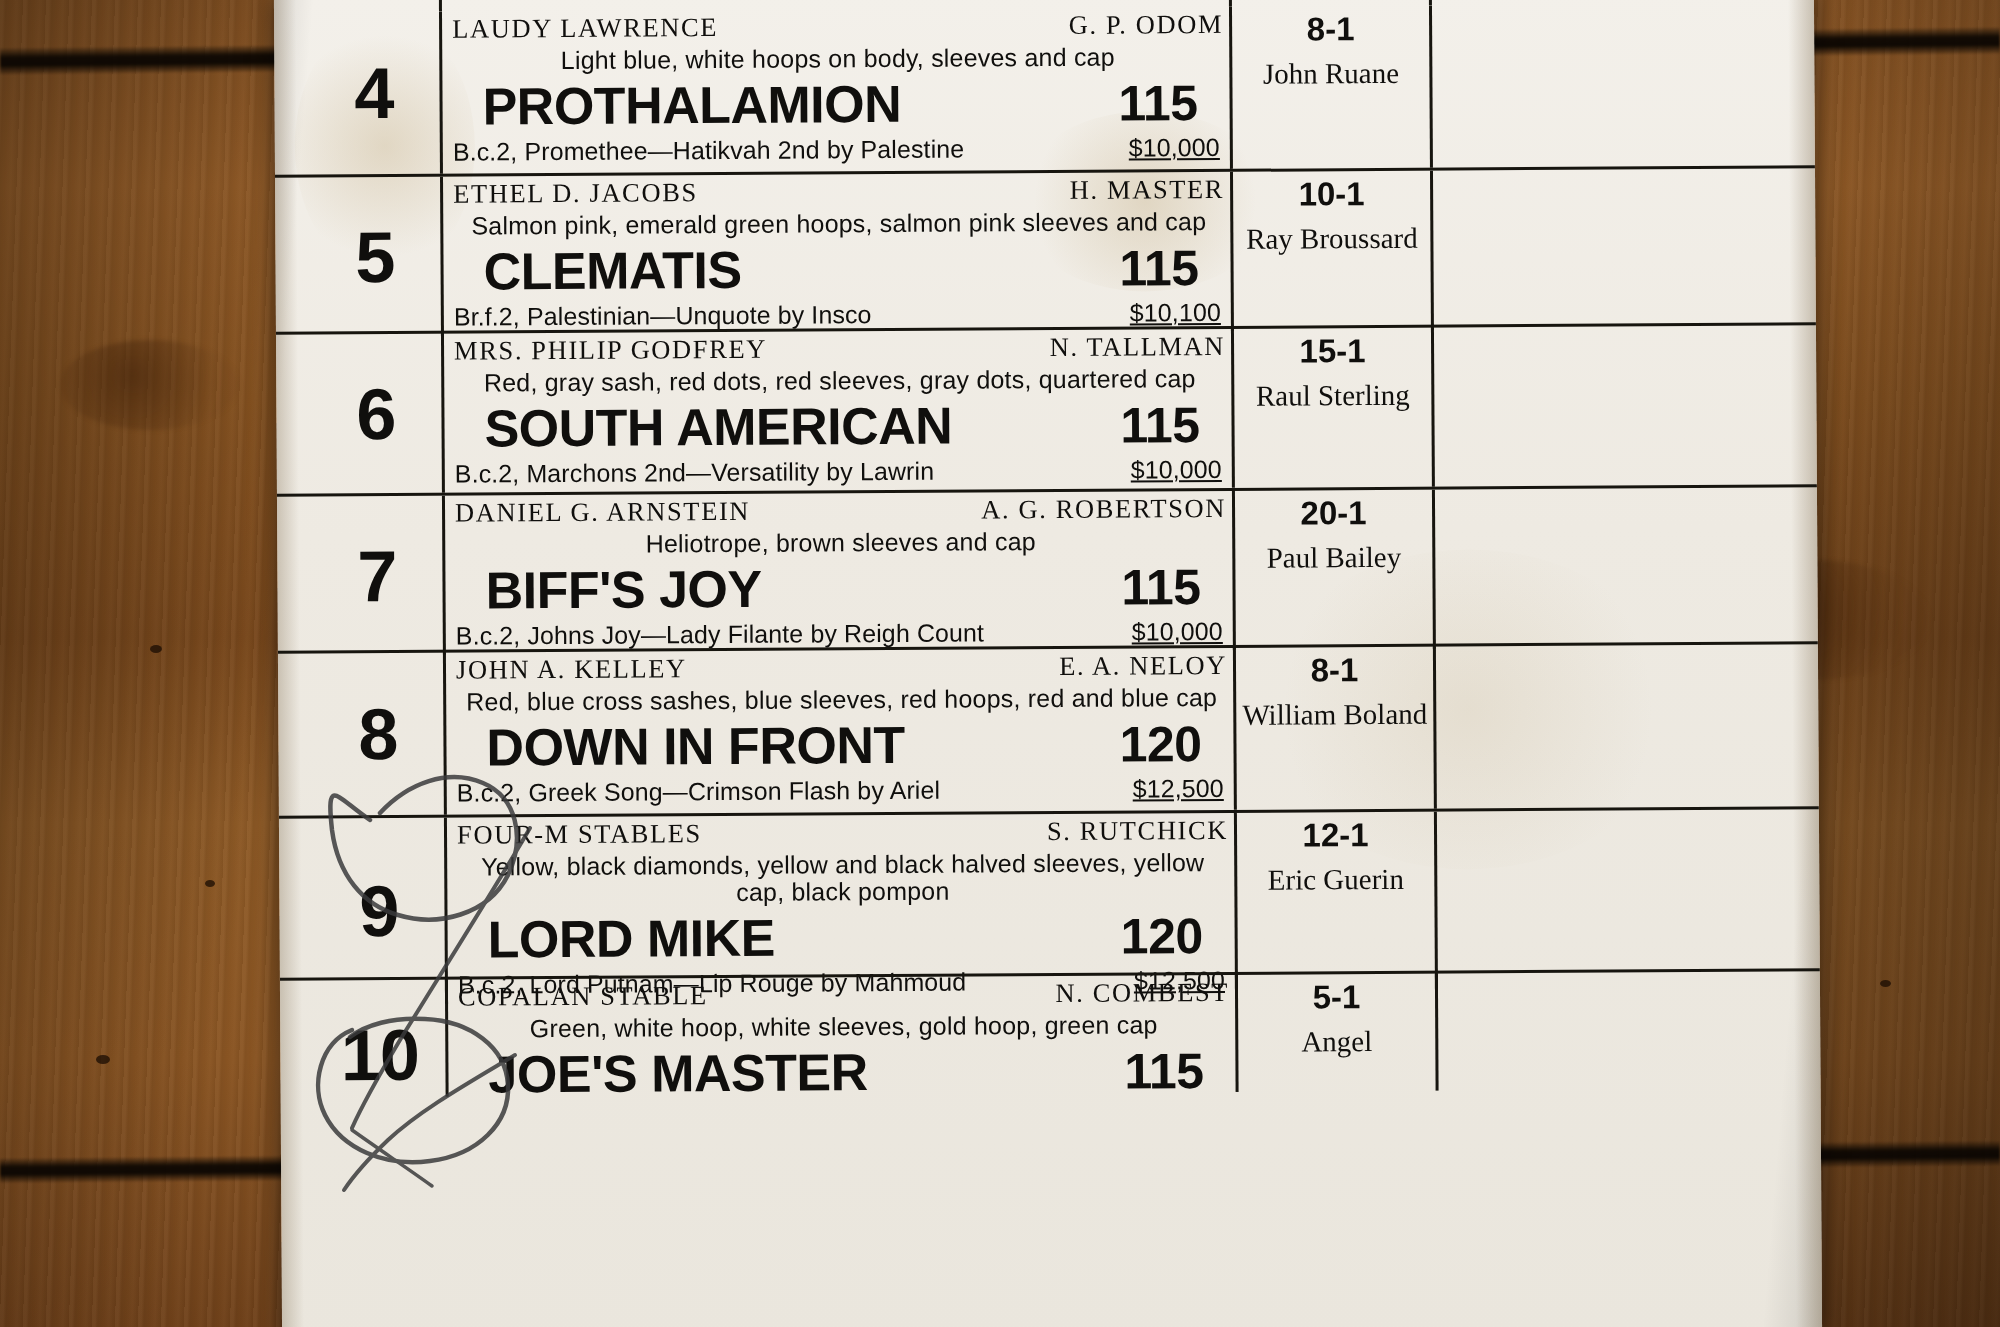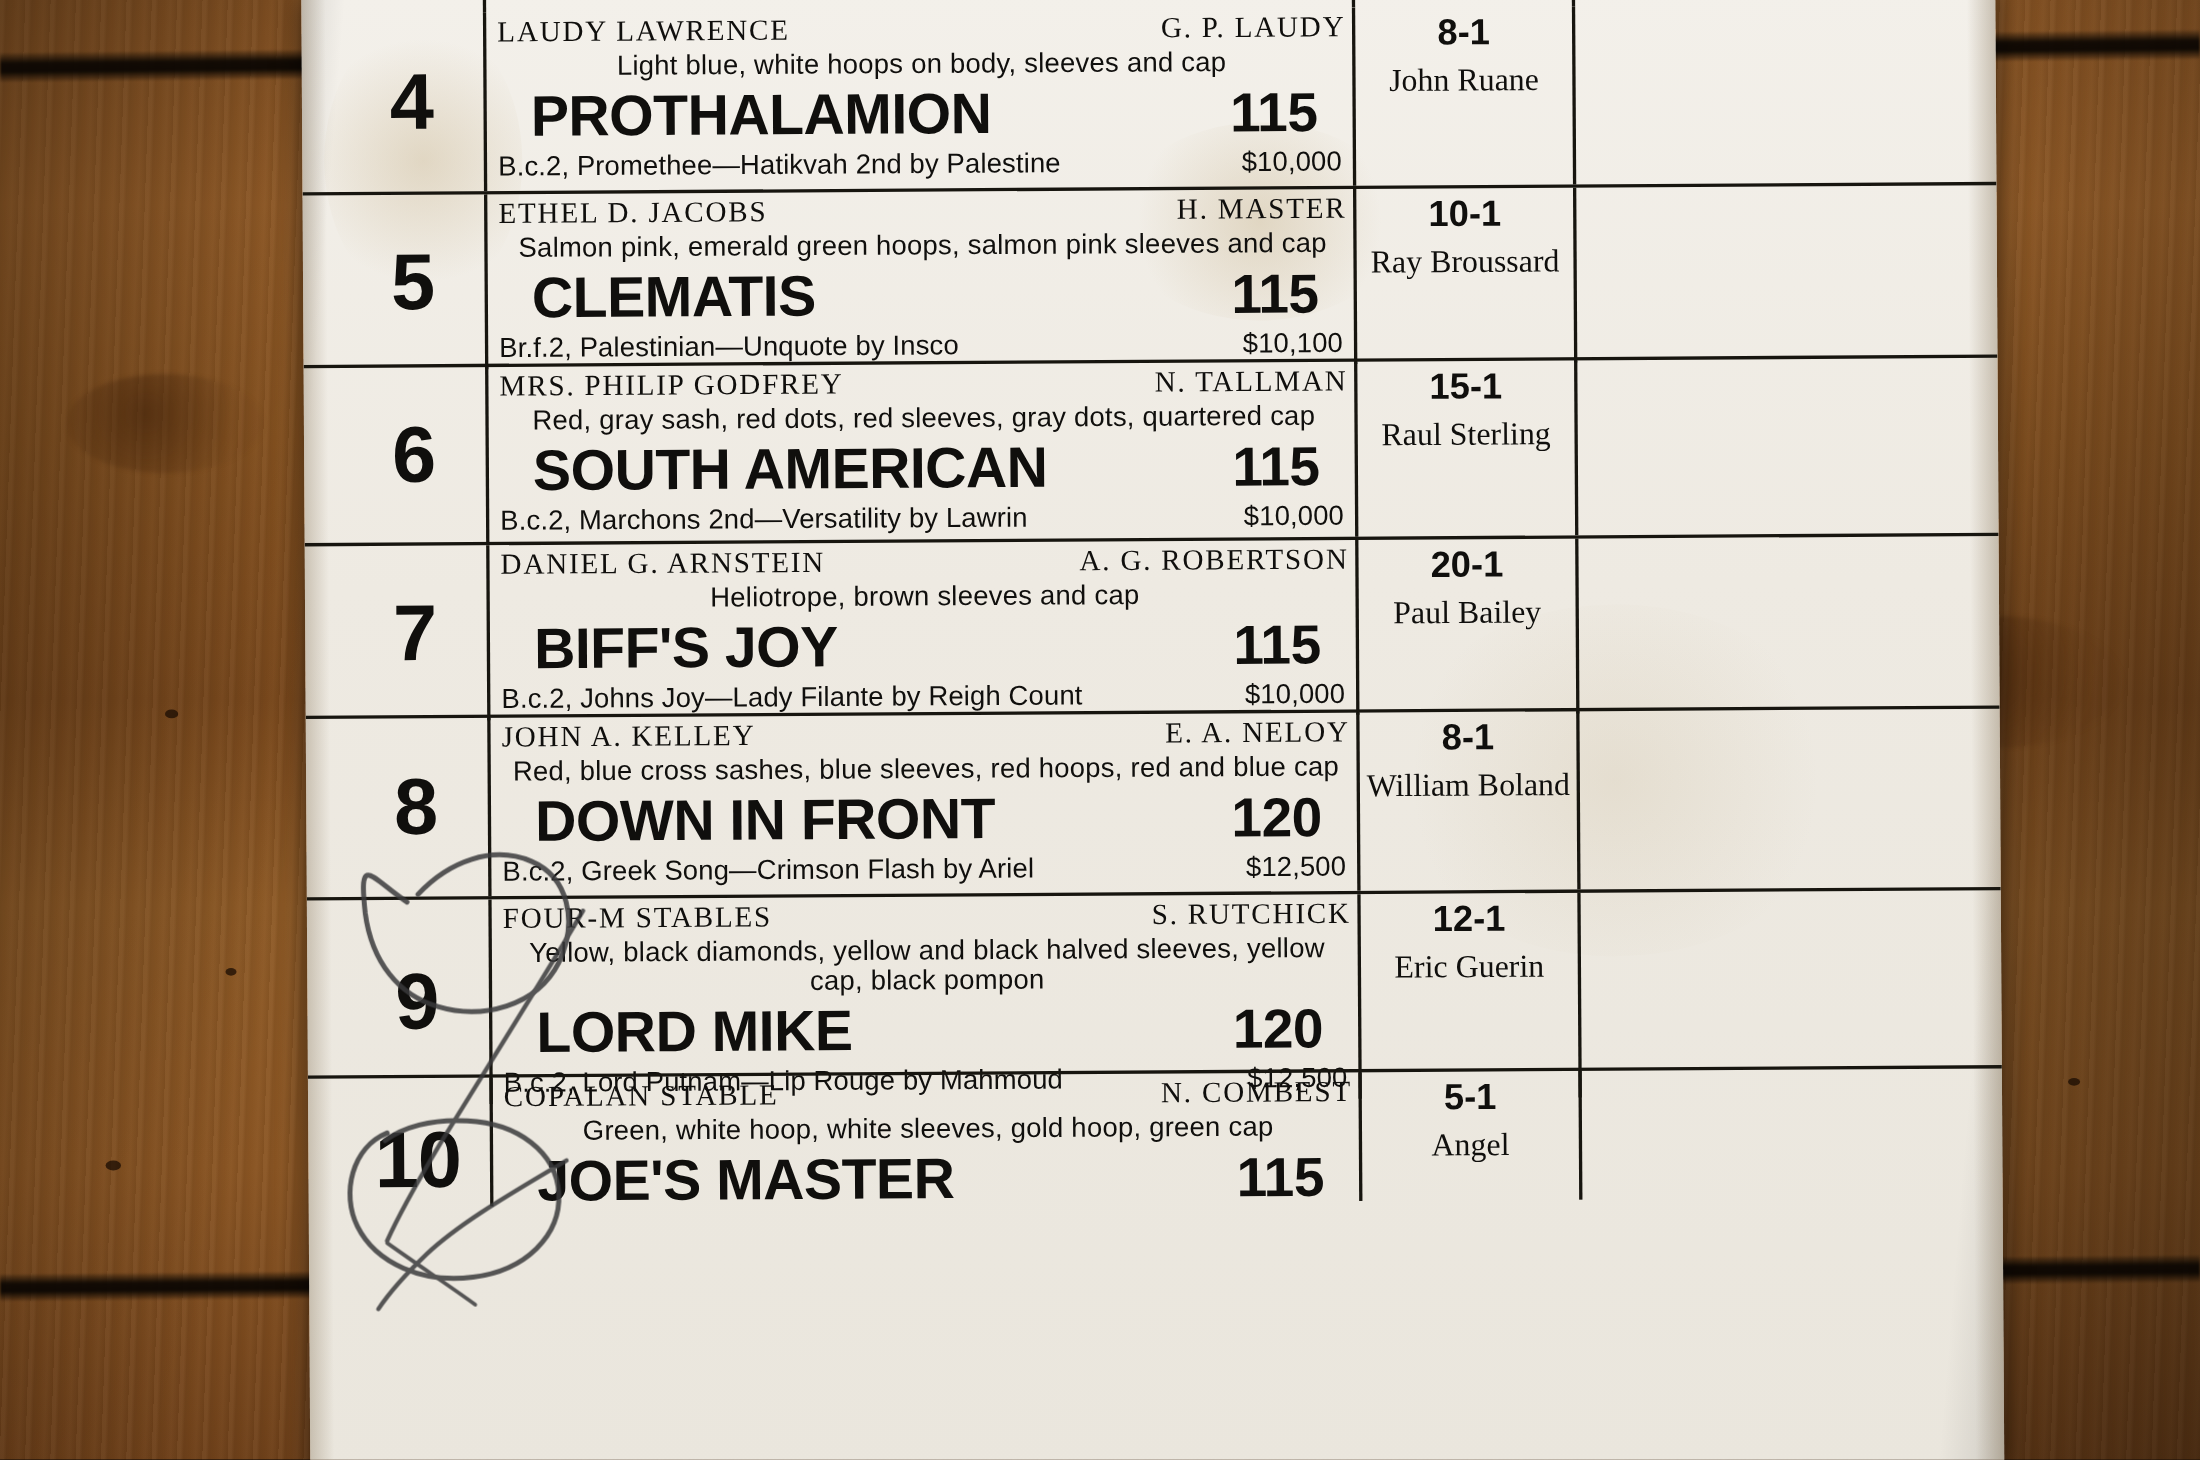--- a/index.html
+++ b/index.html
@@ -175,21 +175,21 @@
     display: flex;
     justify-content: space-between;
     align-items: baseline;
     font-family: "Liberation Sans", sans-serif;
     font-size: 25px;
     letter-spacing: 0.1px;
     white-space: nowrap;
     margin-top: 1px;
   }
   .breeding { }
-  .price { padding-right: 4px; }
+  .price { padding-right: 4px; text-decoration: underline; }
 
   .col-odds {
     padding: 4px 0 6px 0;
     box-sizing: border-box;
     text-align: center;
     border-right: 3px solid #17150f;
   }
   .odds {
     font-family: "Liberation Sans", sans-serif;
     font-weight: bold;
@@ -260,21 +260,21 @@
         <div class="col-odds">
           
         </div>
       </div>
 
       <div class="entry first" style="height:162px;">
         <div class="col-num">4</div>
         <div class="col-mid">
           <div class="line-owner">
             <span class="owner">LAUDY LAWRENCE</span>
-            <span class="trainer">G. P. LAUDY</span>
+            <span class="trainer">G. P. ODOM</span>
           </div>
           <div class="silks">Light blue, white hoops on body, sleeves and cap</div>
           <div class="line-horse">
             <span class="horse">PROTHALAMION</span>
             <span class="weight">115</span>
           </div>
           <div class="line-breeding">
             <span class="breeding">B.c.2, Promethee—Hatikvah 2nd by Palestine</span>
             <span class="price">$10,000</span>
           </div>

